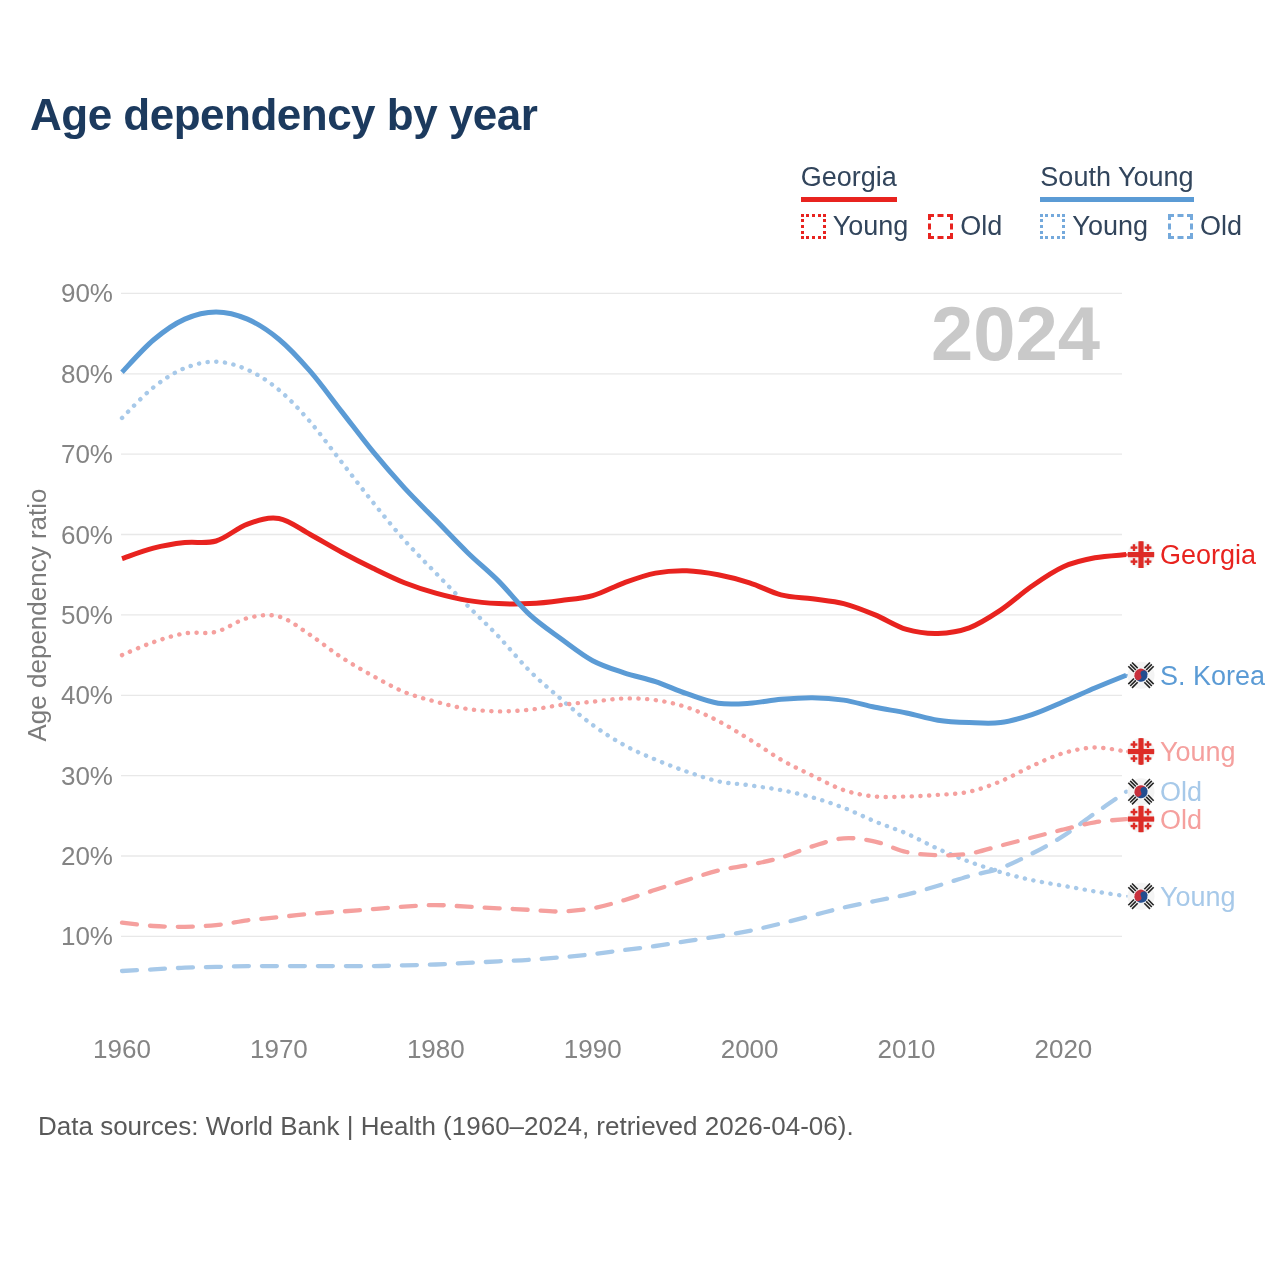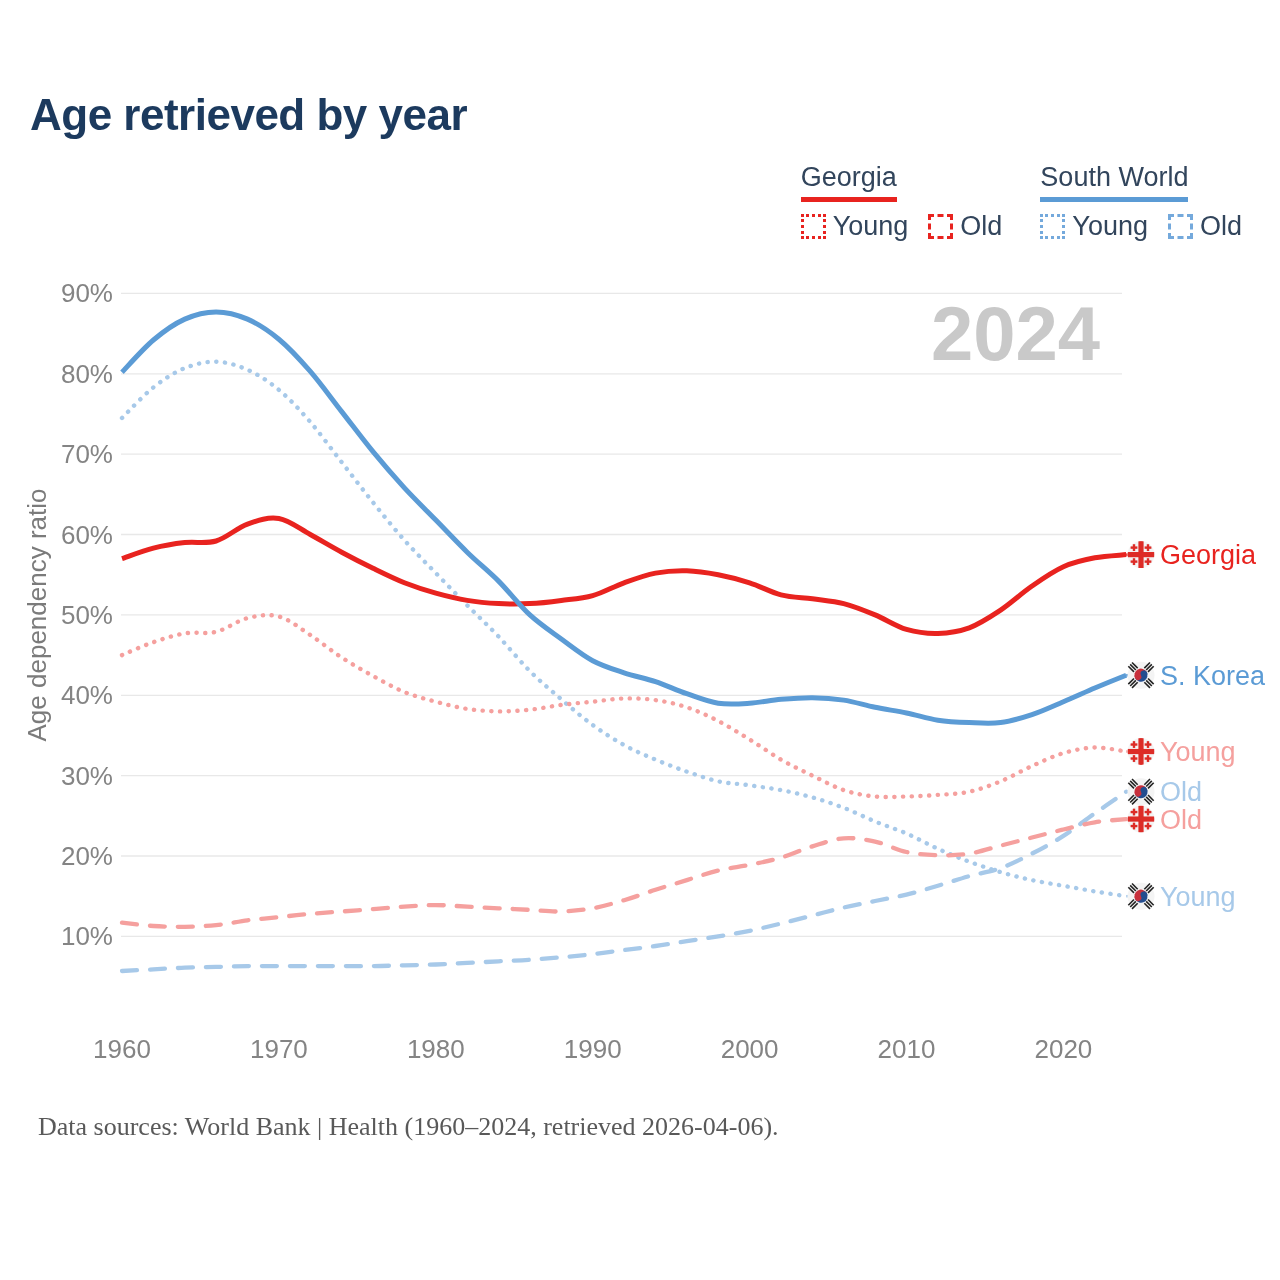--- a/index.html
+++ b/index.html
@@ -18,21 +18,21 @@
   .swatch{width:19px;height:19px;border:3px solid;}
   .sw-dotted{border-style:dotted;}
   .sw-dashed{border-style:dashed;}
   .sw-red{border-color:var(--georgia-red);}
   .sw-blue{border-color:var(--swatch-blue);}
   #chart{position:absolute;left:0;top:0;}
   .tick{font-family:"Liberation Sans",sans-serif;font-size:26px;fill:#848484;}
   .axis-title{font-family:"Liberation Sans",sans-serif;font-size:26px;fill:#7b7b7b;}
   .watermark{font-family:"Liberation Sans",sans-serif;font-size:76px;font-weight:bold;fill:#c9c9c9;}
   .end-label{font-family:"Liberation Sans",sans-serif;font-size:27px;}
-  .footer{position:absolute;left:38px;top:1106px;font-size:26px;line-height:41px;color:#595959;font-family:Liberation Serif, serif;}
+  .footer{position:absolute;left:38px;top:1106px;font-size:26px;line-height:41px;color:#595959;}
 </style>
 </head>
 <body>
 
 <svg id="chart" width="1280" height="1280" viewBox="0 0 1280 1280">
     <line x1="121" y1="936.4" x2="1122" y2="936.4" stroke="#e8e8e8" stroke-width="1.3"></line>
     <text class="tick" x="113" y="945.4" text-anchor="end">10%</text>
     <line x1="121" y1="856.0" x2="1122" y2="856.0" stroke="#e8e8e8" stroke-width="1.3"></line>
     <text class="tick" x="113" y="865.0" text-anchor="end">20%</text>
     <line x1="121" y1="775.6" x2="1122" y2="775.6" stroke="#e8e8e8" stroke-width="1.3"></line>
@@ -212,38 +212,38 @@
       </g>
       <g transform="rotate(45 1149 683.18125)">
         <rect x="1145" y="679.78125" width="8" height="1.6" fill="#222"></rect>
         <rect x="1145" y="682.38125" width="8" height="1.6" fill="#222"></rect>
         <rect x="1145" y="684.9812499999999" width="8" height="1.6" fill="#222"></rect>
       </g>
     </g>
     <text class="end-label" x="1160" y="684.7" fill="#5b9bd5">S. Korea</text>
   </svg>
 
-<div class="title">Age retrieved by year</div>
+<div class="title">Age dependency by year</div>
 
 <div class="legend">
   <div class="legend-group">
     <span class="legend-title u-georgia">Georgia</span>
     <div class="legend-rows">
       <span class="legend-item">
         <span class="swatch sw-dotted sw-red"></span>
         <span>Young</span>
       </span>
       <span class="legend-item">
         <span class="swatch sw-dashed sw-red"></span>
         <span>Old</span>
       </span>
     </div>
   </div>
   <div class="legend-group">
-    <span class="legend-title u-korea">South World</span>
+    <span class="legend-title u-korea">South Young</span>
     <div class="legend-rows">
       <span class="legend-item">
         <span class="swatch sw-dotted sw-blue"></span>
         <span>Young</span>
       </span>
       <span class="legend-item">
         <span class="swatch sw-dashed sw-blue"></span>
         <span>Old</span>
       </span>
     </div>

